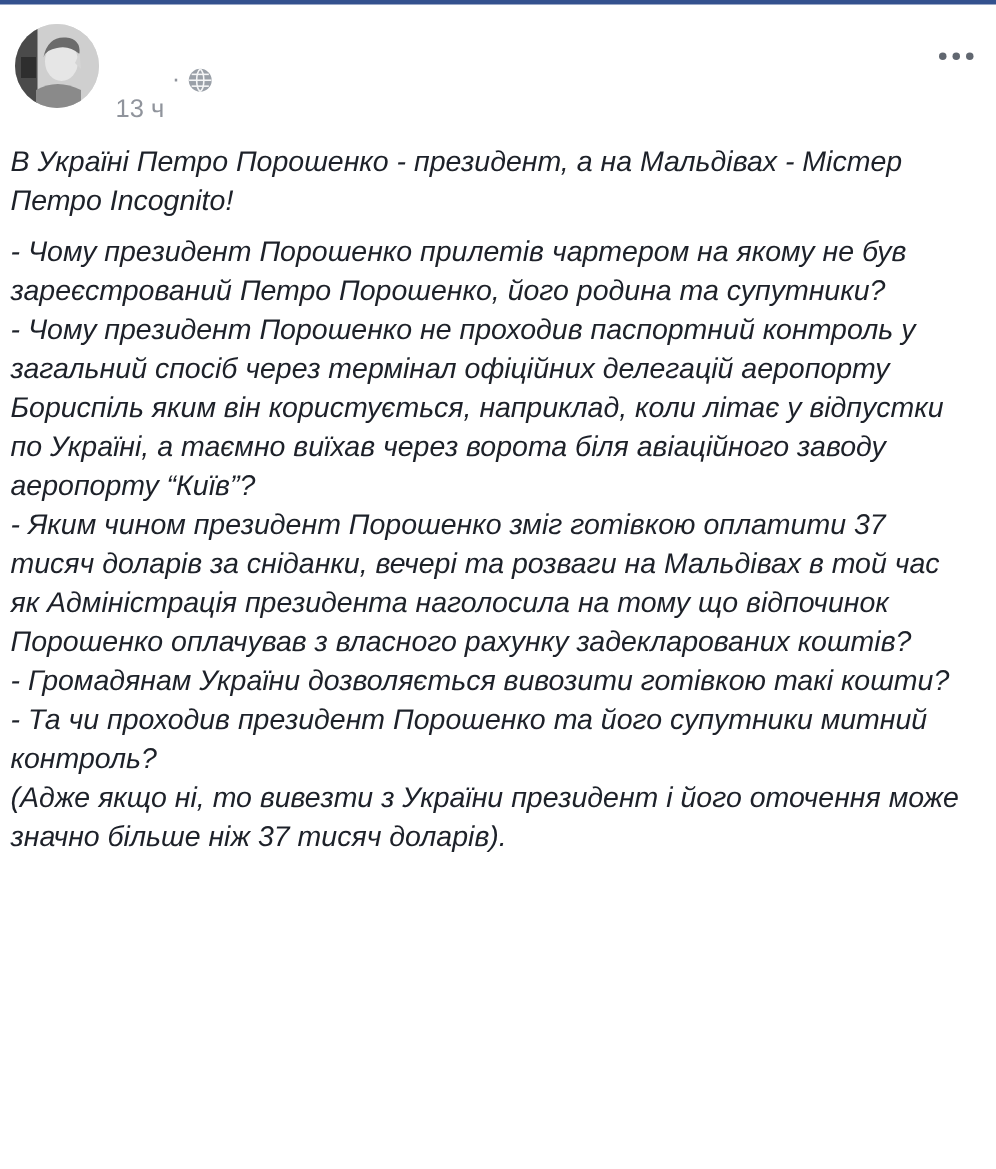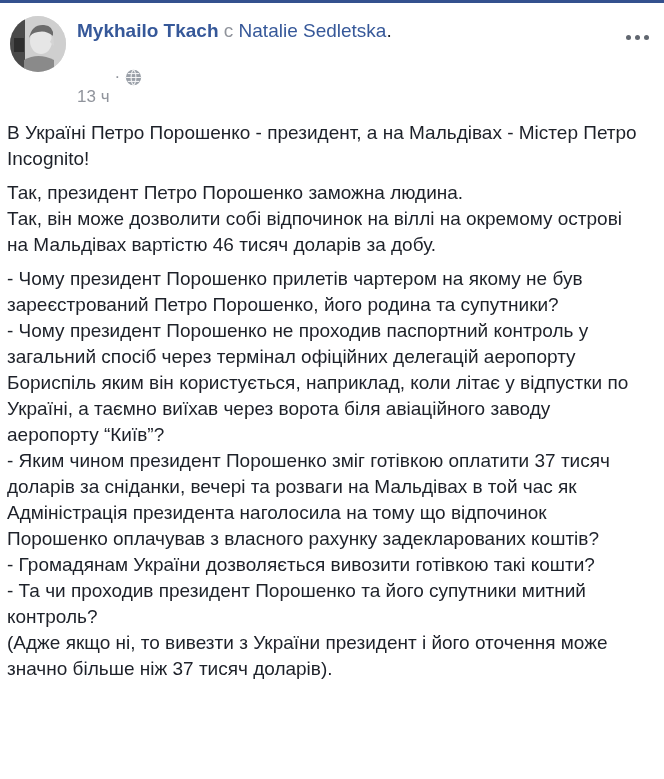--- a/index.html
+++ b/index.html
@@ -94,20 +94,21 @@
   }
   .body-text{
     padding:13px 20px 8px 7px;
     font-size:19px;
     line-height:26px;
     color:var(--text,#1d2129);
   }
   .body-text p{
     margin:0 0 8px 0;
     white-space:pre-line;
+    font-style:italic;
   }
   .body-text p.lead-gap{margin-top:6px;}
 </style>
 </head>
 <body>
 
 <div class="post">
   <div class="topbar"></div>
 
   <div class="header">
@@ -117,25 +118,20 @@
         <rect x="0" y="0" width="15" height="56" fill="#4a4a4a"></rect>
         <rect x="4" y="22" width="10" height="14" fill="#2e2e2e"></rect>
         <path d="M14 44 Q28 36 44 44 L44 56 L14 56 Z" fill="#8a8a8a"></path>
         <ellipse cx="31" cy="25" rx="11" ry="13" fill="#e6e6e6"></ellipse>
         <path d="M19 22 Q22 8 34 9 Q44 10 43 20 Q36 14 28 16 Q21 17 19 22 Z" fill="#6b6b6b"></path>
         <path d="M40 26 Q42 22 43 19 L44 30 Z" fill="#d4d4d4"></path>
       </svg>
     </div>
 
     <div class="header-text">
-      <div class="name-line">
-        <a class="author">Mykhailo Tkach</a>
-        <span class="connector">с</span>
-        <a class="tagged">Natalie Sedletska</a><span class="name-suffix">.</span>
-      </div>
       <div class="meta-line">
         <span class="timestamp">13 ч</span>
         <span class="sep">·</span>
         <span class="globe">
           <svg viewBox="0 0 16 16">
             <circle cx="8" cy="8" r="7.2" fill="#9aa0a8"></circle>
             <g stroke="#ffffff" stroke-width="1" fill="none" opacity="0.9">
               <path d="M1 8 H15"></path>
               <path d="M2.6 4.3 H13.4"></path>
               <path d="M2.6 11.7 H13.4"></path>
@@ -149,22 +145,20 @@
 
     <div class="menu-btn">
       <span class="dot"></span>
       <span class="dot"></span>
       <span class="dot"></span>
     </div>
   </div>
 
   <div class="body-text">
     <p>В Україні Петро Порошенко - президент, а на Мальдівах - Містер Петро Incognito!</p>
-    <p>Так, президент Петро Порошенко заможна людина.
-Так, він може дозволити собі відпочинок на віллі на окремому острові на Мальдівах вартістю 46 тисяч доларів за добу.</p>
     <p>- Чому президент Порошенко прилетів чартером на якому не був зареєстрований Петро Порошенко, його родина та супутники?
 - Чому президент Порошенко не проходив паспортний контроль у загальний спосіб через термінал офіційних делегацій аеропорту Бориспіль яким він користується, наприклад, коли літає у відпустки по Україні, а таємно виїхав через ворота біля авіаційного заводу аеропорту “Київ”?
 - Яким чином президент Порошенко зміг готівкою оплатити 37 тисяч доларів за сніданки, вечері та розваги на Мальдівах в той час як Адміністрація президента наголосила на тому що відпочинок Порошенко оплачував з власного рахунку задекларованих коштів?
 - Громадянам України дозволяється вивозити готівкою такі кошти?
 - Та чи проходив президент Порошенко та його супутники митний контроль?
 (Адже якщо ні, то вивезти з України президент і його оточення може значно більше ніж 37 тисяч доларів).</p>
   </div>
 
 </div>
 

